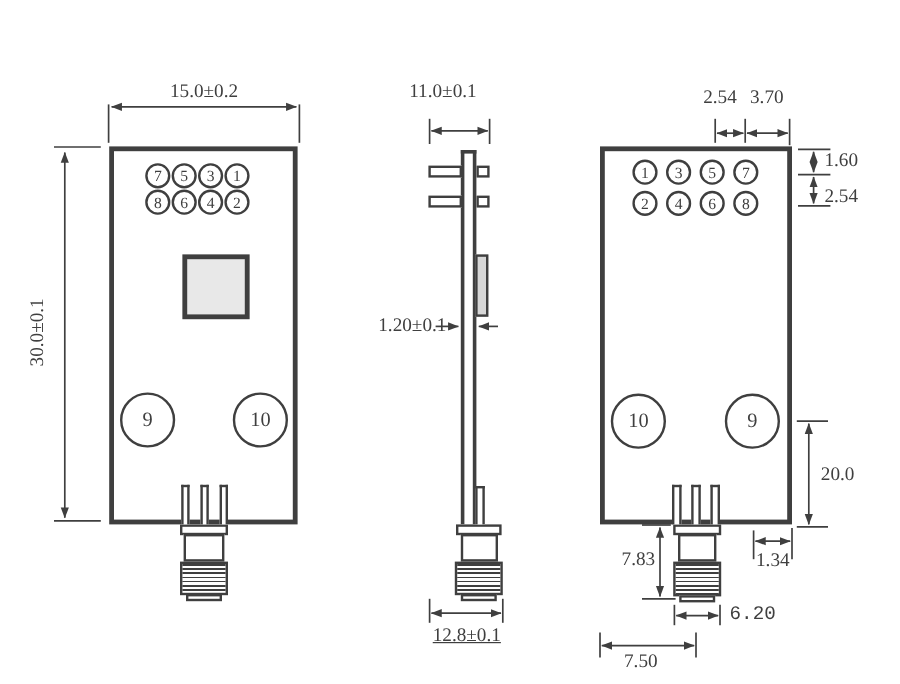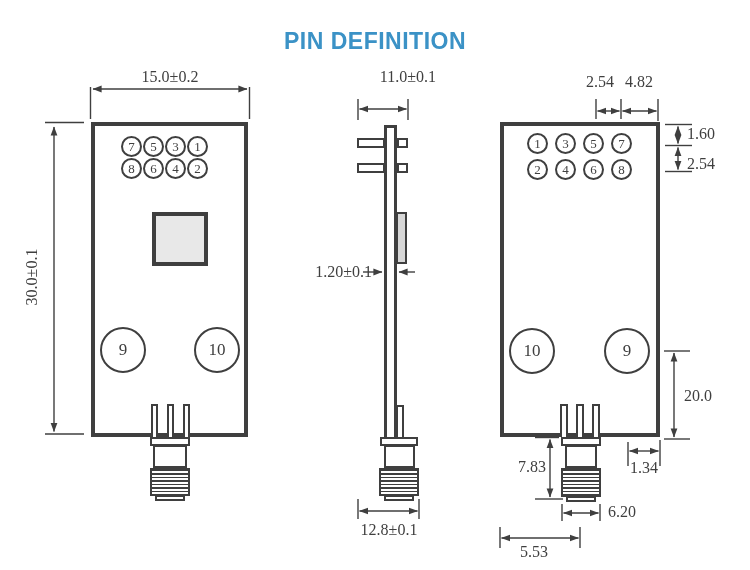--- a/index.html
+++ b/index.html
@@ -23,21 +23,20 @@
   .conn{position:absolute;border:2.5px solid var(--line);background:#fff;box-sizing:border-box;}
   .prong{position:absolute;border:2px solid var(--line);border-bottom:none;background:#fff;box-sizing:border-box;z-index:3;}
   .thread{background:repeating-linear-gradient(to bottom,#3F3F3F 0,#3F3F3F 1.3px,#fff 1.3px,#fff 3.5px);}
   svg.lines{position:absolute;left:0;top:0;color:var(--line);z-index:4;}
 </style>
 </head>
 <body>
 
 <div class="stage">
 
-  <div class="title">PIN DEFINITION</div>
 
   <div>
     <div class="board" style="left:91px;top:122px;width:157px;height:315px;"></div>
 
     <div class="pin" style="left:121px;top:136px;">7</div>
     <div class="pin" style="left:143px;top:136px;">5</div>
     <div class="pin" style="left:165px;top:136px;">3</div>
     <div class="pin" style="left:187px;top:136px;">1</div>
     <div class="pin" style="left:121px;top:158px;">8</div>
     <div class="pin" style="left:143px;top:158px;">6</div>
@@ -70,23 +69,23 @@
     <div class="conn" style="left:397px;top:163px;width:11px;height:10px;"></div>
 
     <div class="chipside" style="left:396px;top:212px;width:11px;height:52px;"></div>
 
     <div class="prong" style="left:396px;top:405px;width:8px;height:32px;"></div>
     <div class="conn" style="left:380px;top:437px;width:38px;height:9px;"></div>
     <div class="conn" style="left:384px;top:445px;width:31px;height:23px;"></div>
     <div class="conn thread" style="left:379px;top:468px;width:40px;height:28px;"></div>
     <div class="conn" style="left:384px;top:495px;width:30px;height:6px;"></div>
 
-    <div class="dim" style="left:324px;top:68px;width:112px;text-align:right;">11.0±0.1</div>
+    <div class="dim" style="left:341px;top:68px;width:112px;text-align:left;">11.0±0.1</div>
     <div class="dim" style="left:294px;top:263px;width:78px;text-align:right;">1.20±0.1</div>
-    <div class="dim" style="left:333px;top:521px;width:112px;text-align:center;">12.8±0.1</div>
+    <div class="dim" style="left:333px;top:521px;width:112px;text-align:center;text-decoration:underline;">12.8±0.1</div>
   </div>
 
   <div>
     <div class="board" style="left:500px;top:122px;width:160px;height:315px;"></div>
 
     <div class="pin" style="left:527px;top:133px;">1</div>
     <div class="pin" style="left:555px;top:133px;">3</div>
     <div class="pin" style="left:583px;top:133px;">5</div>
     <div class="pin" style="left:611px;top:133px;">7</div>
     <div class="pin" style="left:527px;top:159px;">2</div>
@@ -99,28 +98,28 @@
 
     <div class="prong" style="left:560px;top:404px;width:8px;height:33px;"></div>
     <div class="prong" style="left:576px;top:404px;width:8px;height:33px;"></div>
     <div class="prong" style="left:592px;top:404px;width:8px;height:33px;"></div>
     <div class="conn" style="left:561px;top:437px;width:40px;height:9px;"></div>
     <div class="conn" style="left:565px;top:445px;width:32px;height:23px;"></div>
     <div class="conn thread" style="left:561px;top:468px;width:40px;height:29px;"></div>
     <div class="conn" style="left:566px;top:496px;width:30px;height:6px;"></div>
 
     <div class="dim" style="left:578px;top:73px;width:44px;text-align:center;">2.54</div>
-    <div class="dim" style="left:617px;top:73px;width:44px;text-align:center;">4.82</div>
+    <div class="dim" style="left:617px;top:73px;width:44px;text-align:center;">3.70</div>
     <div class="dim" style="left:687px;top:125px;">1.60</div>
     <div class="dim" style="left:687px;top:155px;">2.54</div>
     <div class="dim" style="left:684px;top:387px;">20.0</div>
     <div class="dim" style="left:508px;top:458px;width:38px;text-align:right;">7.83</div>
     <div class="dim" style="left:626px;top:459px;width:36px;text-align:center;">1.34</div>
-    <div class="dim" style="left:608px;top:503px;">6.20</div>
-    <div class="dim" style="left:504px;top:543px;width:60px;text-align:center;">5.53</div>
+    <div class="dim" style="left:608px;top:503px;font-family:Liberation Mono, monospace;">6.20</div>
+    <div class="dim" style="left:504px;top:543px;width:60px;text-align:center;">7.50</div>
   </div>
 
   <svg class="lines" width="750" height="570" viewBox="0 0 750 570">
     <defs>
       <marker id="ah" markerWidth="10" markerHeight="9" refX="8.6" refY="4" orient="auto-start-reverse" markerUnits="userSpaceOnUse">
         <path d="M0,0.6 L9,4 L0,7.4 z" fill="currentColor"></path>
       </marker>
     </defs>
     <g stroke="currentColor" stroke-width="1.4" fill="none">
 

